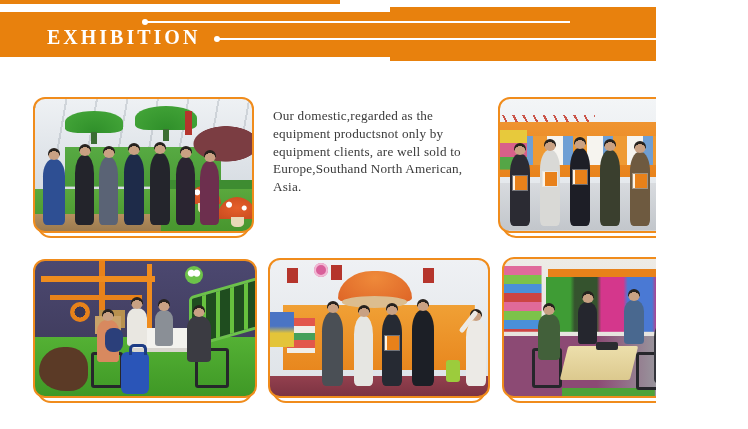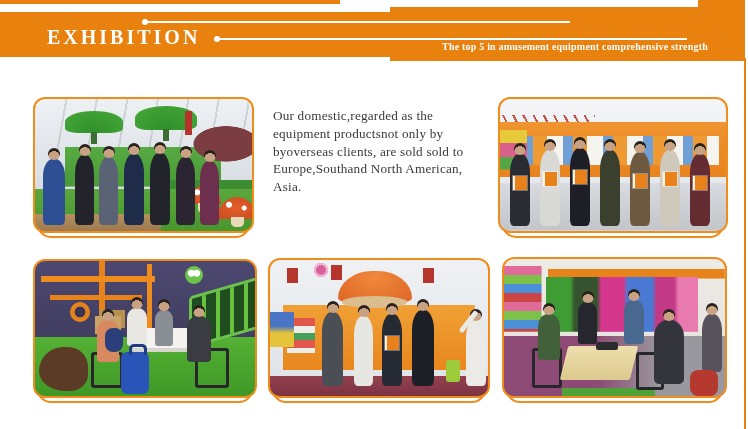--- a/index.html
+++ b/index.html
@@ -1,16 +1,16 @@
 <!DOCTYPE html>
 <html><head>
 <meta charset="utf-8">
 <style>
   html,body{margin:0;padding:0;background:#ffffff;}
-  .page{position:relative;width:748px;height:429px;background:#fff;overflow:hidden;
+  .page{position:relative;width:656px;height:429px;background:#fff;overflow:hidden;
         font-family:"Liberation Serif",serif;}
 
   
   .strip-top{position:absolute;left:0;top:0;width:340px;height:4px;background:#e8810d;}
   .band-left{position:absolute;left:0;top:12px;width:400px;height:45px;background:#e8810d;}
   .band-mid{position:absolute;left:390px;top:7px;width:310px;height:54px;background:#e8810d;}
   .band-right{position:absolute;left:698px;top:0;width:47px;height:61px;background:#e8810d;}
   .right-rule{position:absolute;left:744px;top:58px;width:2px;height:371px;background:#e8810d;}
 
   .page-title{position:absolute;left:47px;top:27px;color:#fff;font-weight:bold;
@@ -131,26 +131,25 @@
 
   <div class="strip-top"></div>
   <div class="band-mid"></div>
   <div class="band-right"></div>
   <div class="band-left"></div>
   <div class="right-rule"></div>
 
   <div class="page-title">EXHIBITION</div>
   <div class="hline hline1"></div>
   <div class="hline hline2"></div>
-  <div class="tagline">The top 5 in amusement equipment comprehensive strength</div>
 
   <div class="intro">
     <span>Our domestic,regarded as the</span>
     <span>equipment productsnot only by</span>
-    <span>byoverseas clients, are sold sold to</span>
+    <span>equipment clients, are well sold to</span>
     <span>Europe,Southand North American,</span>
     <span>Asia.</span>
   </div>
 
   <div class="photo" style="left:33px;top:97px;width:221px;height:136px;">
     <div class="scene s1">
       <div class="tree" style="left:14%;top:9%;width:58px;height:22px;"></div>
       <div class="tree" style="left:46%;top:5%;width:62px;height:24px;"></div>
       <div class="rb" style="left:150px;top:12px;width:7px;height:24px;"></div>
       <div class="mush" style="left:70%;top:66%;width:34px;height:18px;"></div>

